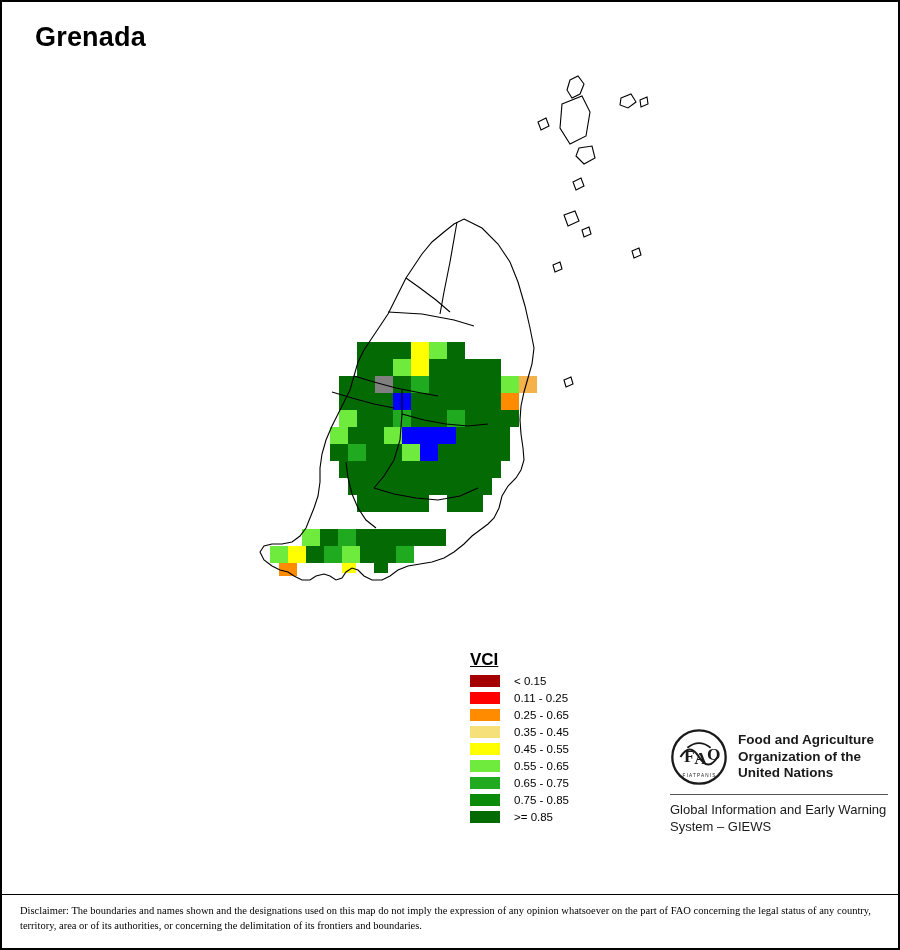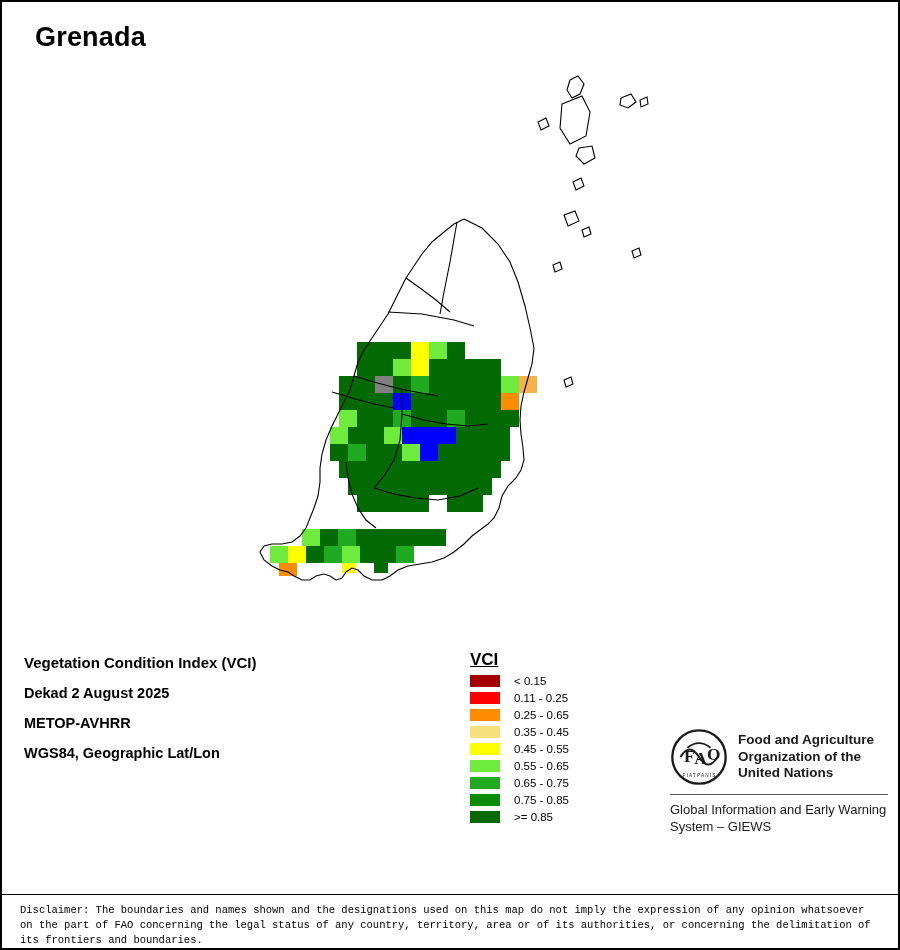--- a/index.html
+++ b/index.html
@@ -134,21 +134,21 @@
     height: 54px;
     border-top: 1px solid #000000;
     padding: 8px 18px 0 18px;
     box-sizing: border-box;
   }
   #disclaimer p {
     margin: 0;
     font-size: 10.5px;
     line-height: 1.45;
     color: #000000;
-    font-family: Liberation Mono, monospace;
+    font-family: Liberation Serif, serif;
   }
 </style>
 </head>
 <body>
 
 <div id="page">
 
   <div id="map-title">Grenada</div>
 
   <div id="map-area">
@@ -302,26 +302,20 @@
         <path d="M352 314 L372 320 L394 326 L414 330 L436 334"></path>
         <path d="M400 328 L400 352 L398 378 L392 398 L382 414 L372 426"></path>
         <path d="M330 330 L350 336 L372 342 L392 346"></path>
         <path d="M400 352 L422 358 L444 362 L466 364 L486 362"></path>
         <path d="M372 426 L392 432 L414 436 L436 438 L458 434 L476 426"></path>
         <path d="M344 400 L346 416 L350 432 L356 446 L364 458 L374 466"></path>
       </g>
     </svg>
   </div>
 
-  <div id="caption">
-    <div class="cap-line first">Vegetation Condition Index (VCI)</div>
-    <div class="cap-line">Dekad 2 August 2025</div>
-    <div class="cap-line">METOP-AVHRR</div>
-    <div class="cap-line">WGS84, Geographic Lat/Lon</div>
-  </div>
 
   <div id="legend">
     <div id="legend-title">VCI</div>
     <div id="legend-classes">
         <div class="legend-row">
           <div class="legend-swatch" style="background: rgb(165, 0, 0);"></div>
           <div class="legend-label">&lt; 0.15</div>
         </div>
         <div class="legend-row">
           <div class="legend-swatch" style="background: rgb(255, 0, 0);"></div>

